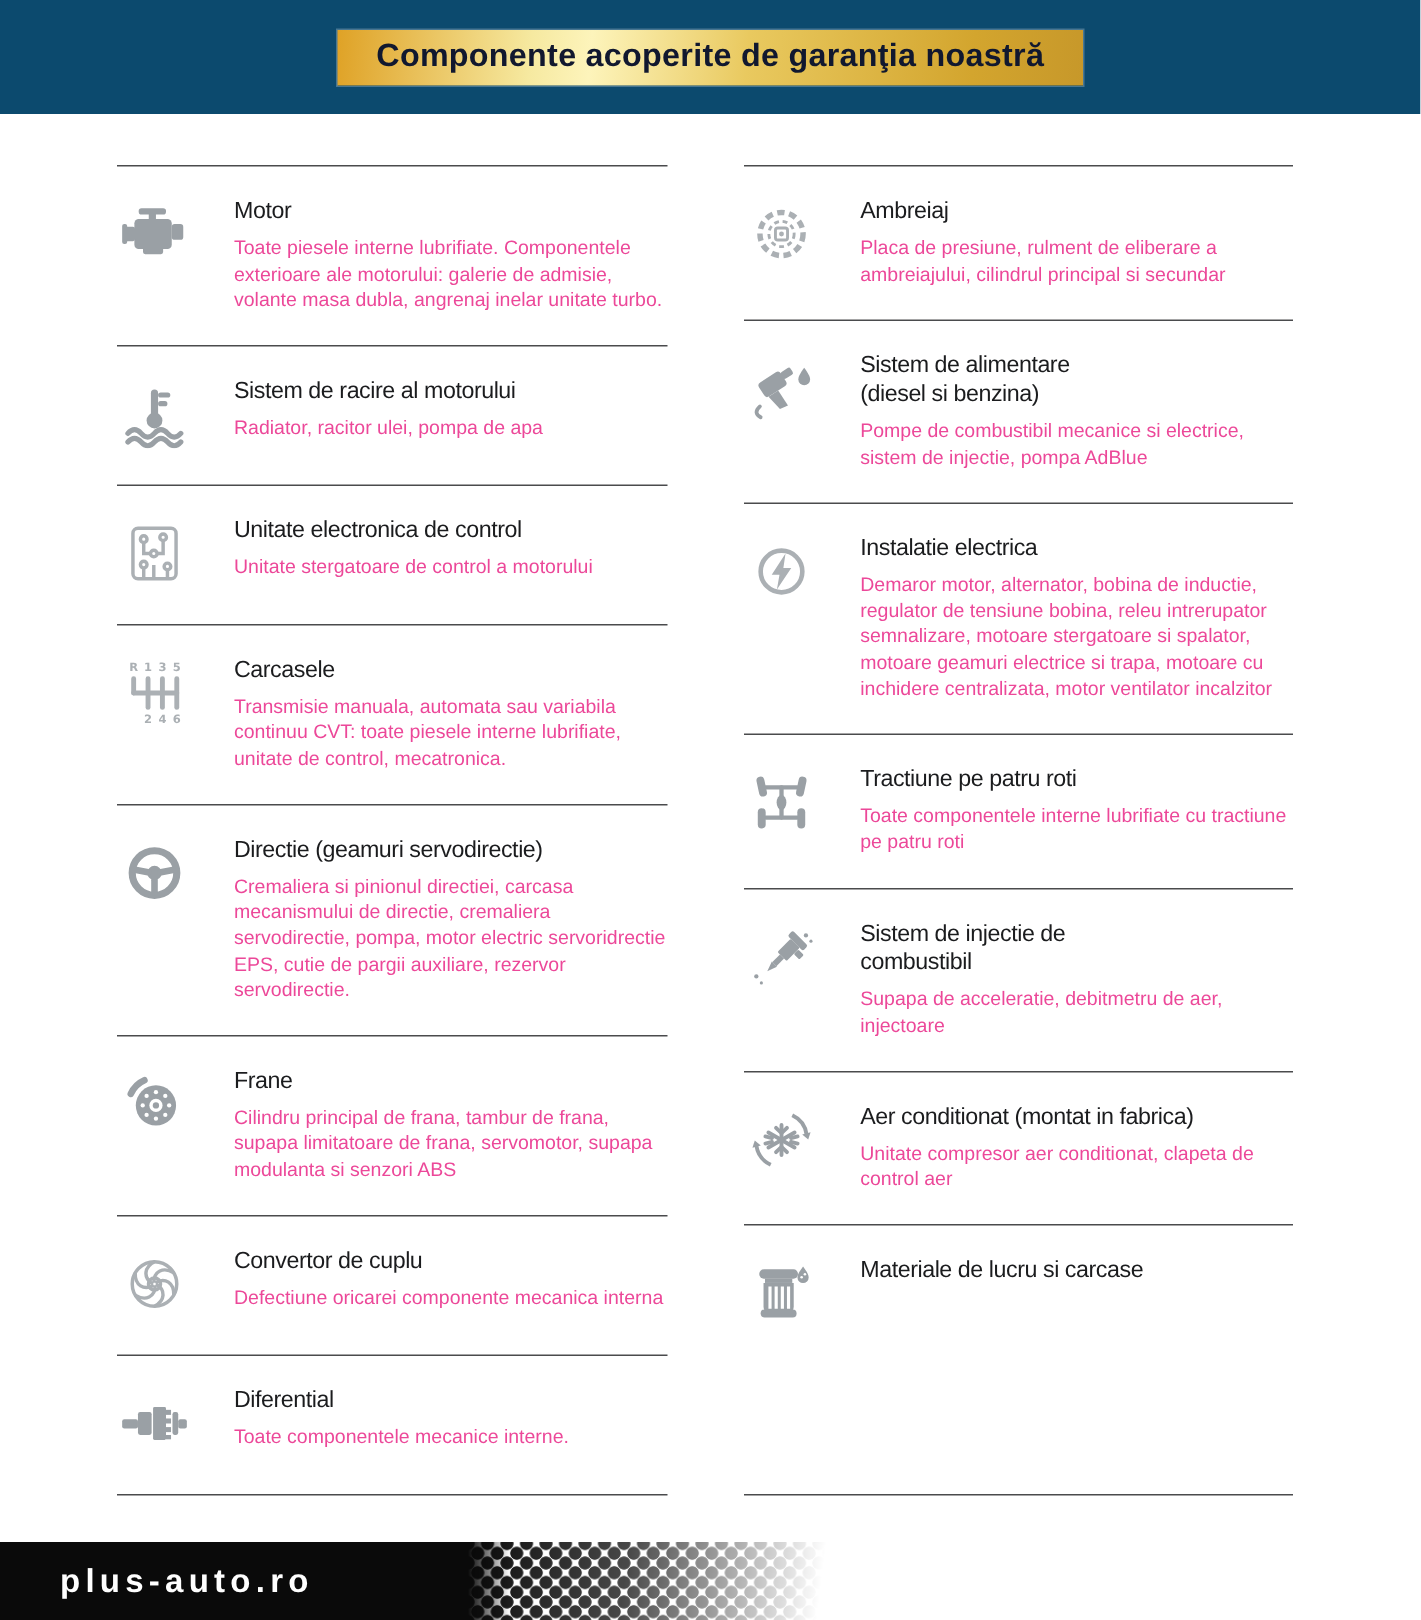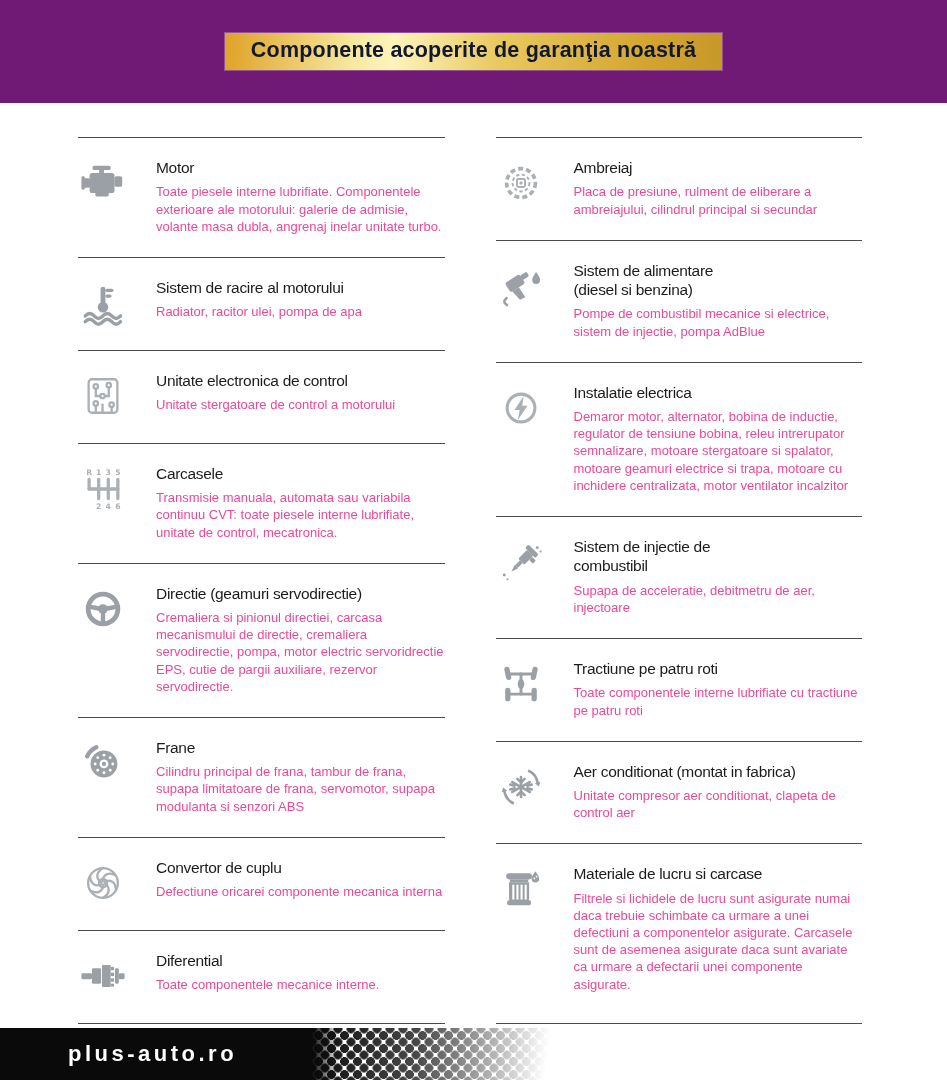--- a/index.html
+++ b/index.html
@@ -6,21 +6,21 @@
   html, body { margin: 0; padding: 0; }
   body {
     width: 947px; height: 1080px; margin: 0 auto;
     background: #ffffff;
     font-family: "Liberation Sans", sans-serif;
     display: flex; flex-direction: column;
     overflow: hidden;
   }
   
   .header {
-    height: 103px; background: #701a75;
+    height: 76px; background: #0c4a6e;
     display: flex; align-items: center; justify-content: center;
     flex: 0 0 auto;
   }
   .banner {
     background: linear-gradient(95deg, #dfa226 0%, #f6e9a0 26%, #fdf4bb 34%, #e9c95f 55%, #d3a52e 85%, #c7982a 100%);
     padding: 5px 26px 7px;
     box-shadow: 0 0 0 1px rgba(255,255,255,0.25);
   }
   .banner h1 {
     margin: 0; font-size: 21.5px; font-weight: bold;
@@ -54,21 +54,21 @@
     margin: 0; font-size: 13px; line-height: 1.32;
     color: #ec4899; max-width: 300px;
   }
   
   .footer {
     margin-top: auto; height: 52px; flex: 0 0 auto;
     display: flex; align-items: stretch;
   }
   .fbar {
     width: 312px; background: #0a0a0a; position: relative;
-    display: flex; align-items: center; padding-left: 68px;
+    display: flex; align-items: center; padding-left: 40px;
   }
   .fbar::after {
     content: ""; position: absolute; right: -28px; top: 0; bottom: 0; width: 28px;
     background: linear-gradient(to right, #0a0a0a, rgba(10,10,10,0));
   }
   .fbar span {
     color: #ffffff; font-weight: bold; font-size: 22px; letter-spacing: 3.5px;
     white-space: nowrap;
   }
   .fhalftone {
@@ -321,62 +321,62 @@
       </div>
       <div class="txt">
         <h3>Instalatie electrica</h3>
         <p>Demaror motor, alternator, bobina de inductie, regulator de tensiune bobina, releu intrerupator semnalizare, motoare stergatoare si spalator, motoare geamuri electrice si trapa, motoare cu inchidere centralizata, motor ventilator incalzitor</p>
       </div>
     </div>
 
     <div class="item">
       <div class="icon-box">
         <svg width="46" height="46" viewBox="0 0 48 48">
+          <g stroke="#9aa0a5" stroke-width="3" stroke-linecap="round" fill="none">
+            <path d="M13 13.5 H35"></path>
+              <path d="M13 34.5 H35"></path>
+              <path d="M24 13.5 V34.5"></path>
+          </g>
+          <g fill="#9aa0a5">
+            <rect x="7.5" y="6" width="5.5" height="14" rx="2.7" transform="rotate(-12 10 13)"></rect>
+            <rect x="35" y="6" width="5.5" height="14" rx="2.7" transform="rotate(12 38 13)"></rect>
+            <rect x="7.5" y="28" width="5.5" height="14" rx="2.7"></rect>
+            <rect x="35" y="28" width="5.5" height="14" rx="2.7"></rect>
+            <ellipse cx="24" cy="24" rx="3.4" ry="5.2"></ellipse>
+          </g>
+        </svg>
+      </div>
+      <div class="txt">
+        <h3>Tractiune pe patru roti</h3>
+        <p>Toate componentele interne lubrifiate cu tractiune pe patru roti</p>
+      </div>
+    </div>
+
+    <div class="item">
+      <div class="icon-box">
+        <svg width="46" height="46" viewBox="0 0 48 48">
           <g fill="#9aa0a5" transform="rotate(45 24 24)">
             <rect x="16.5" y="5.5" width="15" height="5" rx="1.5"></rect>
             <rect x="19.5" y="10.5" width="9" height="13" rx="1"></rect>
             <rect x="28.5" y="12" width="5.5" height="4.5" rx="1"></rect>
             <rect x="22" y="23.5" width="4" height="7.5"></rect>
             <path d="M21.5 31 h5 l-2.5 7 z"></path>
           </g>
           <g fill="#9aa0a5">
             <circle cx="41" cy="9" r="1.5"></circle>
               <circle cx="44.5" cy="13" r="1.1"></circle>
             <circle cx="6.5" cy="37.5" r="1.5"></circle>
               <circle cx="10" cy="42" r="1.1"></circle>
           </g>
         </svg>
       </div>
       <div class="txt">
         <h3>Sistem de injectie de
 combustibil</h3>
         <p>Supapa de acceleratie, debitmetru de aer, injectoare</p>
-      </div>
-    </div>
-
-    <div class="item">
-      <div class="icon-box">
-        <svg width="46" height="46" viewBox="0 0 48 48">
-          <g stroke="#9aa0a5" stroke-width="3" stroke-linecap="round" fill="none">
-            <path d="M13 13.5 H35"></path>
-              <path d="M13 34.5 H35"></path>
-              <path d="M24 13.5 V34.5"></path>
-          </g>
-          <g fill="#9aa0a5">
-            <rect x="7.5" y="6" width="5.5" height="14" rx="2.7" transform="rotate(-12 10 13)"></rect>
-            <rect x="35" y="6" width="5.5" height="14" rx="2.7" transform="rotate(12 38 13)"></rect>
-            <rect x="7.5" y="28" width="5.5" height="14" rx="2.7"></rect>
-            <rect x="35" y="28" width="5.5" height="14" rx="2.7"></rect>
-            <ellipse cx="24" cy="24" rx="3.4" ry="5.2"></ellipse>
-          </g>
-        </svg>
-      </div>
-      <div class="txt">
-        <h3>Tractiune pe patru roti</h3>
-        <p>Toate componentele interne lubrifiate cu tractiune pe patru roti</p>
       </div>
     </div>
 
     <div class="item">
       <div class="icon-box">
         <svg width="46" height="46" viewBox="0 0 48 48">
           <g stroke="#9aa0a5" stroke-width="2.7" stroke-linecap="round" fill="none">
             <path d="M24 13.5 V34.5"></path>
             <path d="M14.9 18.8 L33.1 29.2"></path>
             <path d="M33.1 18.8 L14.9 29.2"></path>
@@ -416,21 +416,20 @@
               <path d="M24.6 19.5 V35"></path>
               <path d="M28.9 19.5 V35"></path>
           </g>
           <path fill="#9aa0a5" d="M39 5.5 c-2.4 3.4 -3.9 5.6 -3.9 7.7 a3.9 3.9 0 0 0 7.8 0 c0 -2.1 -1.5 -4.3 -3.9 -7.7z"></path>
           <circle cx="38" cy="13" r="0.9" fill="#ffffff"></circle>
             <circle cx="40.3" cy="11" r="0.9" fill="#ffffff"></circle>
         </svg>
       </div>
       <div class="txt">
         <h3>Materiale de lucru si carcase</h3>
-        <p>Filtrele si lichidele de lucru sunt asigurate numai daca trebuie schimbate ca urmare a unei defectiuni a componentelor asigurate. Carcasele sunt de asemenea asigurate daca sunt avariate ca urmare a defectarii unei componente asigurate.</p>
       </div>
     </div>
 
   </div>
 </main>
 
 <footer class="footer">
   <div class="fbar">
     <span>plus-auto.ro</span>
   </div>

